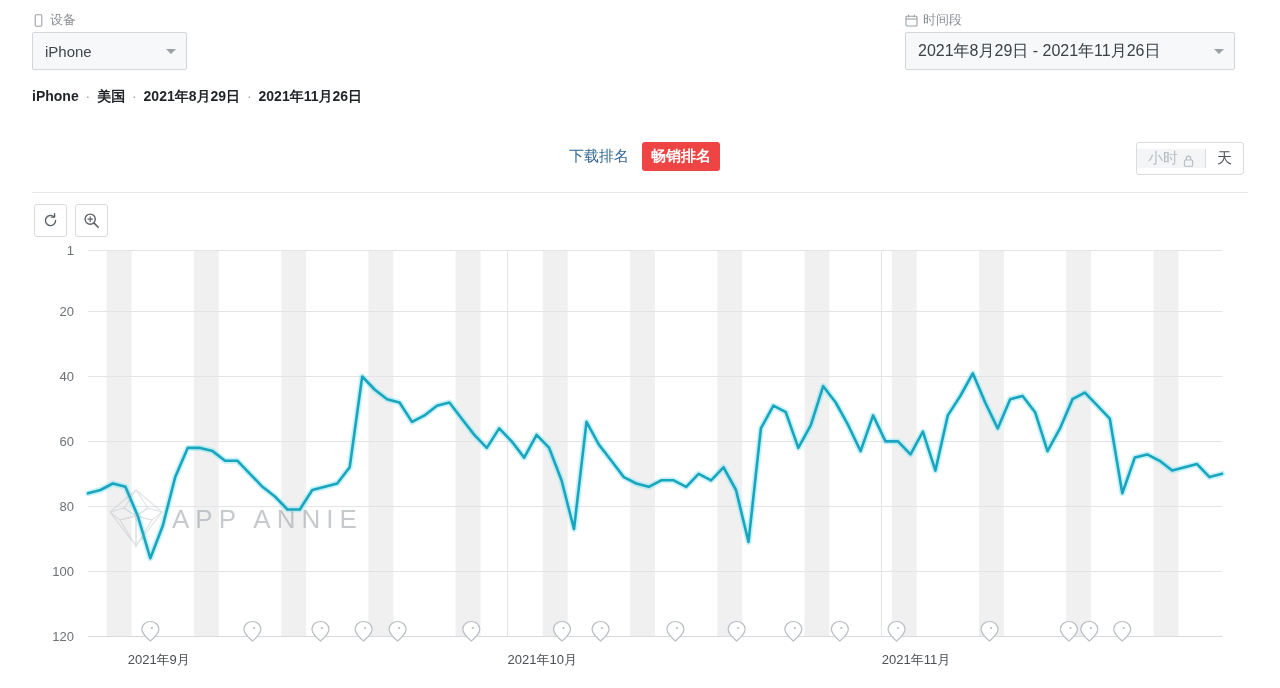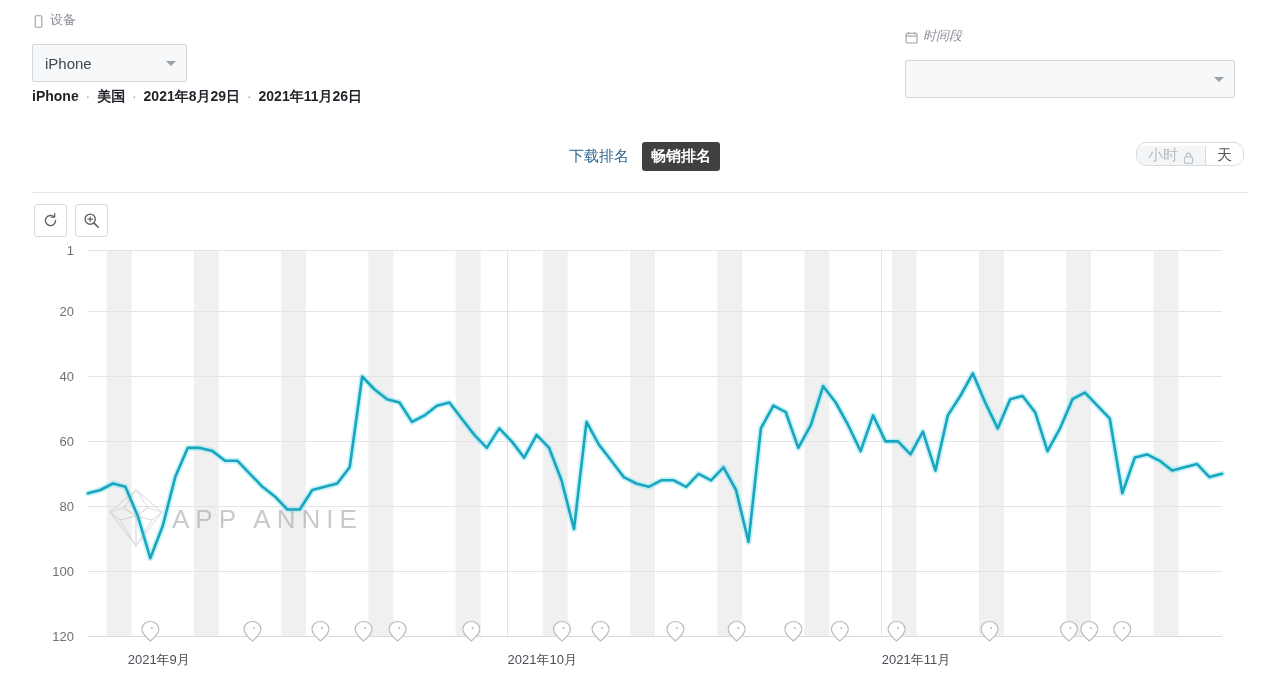--- a/index.html
+++ b/index.html
@@ -9,23 +9,23 @@
     background: #ffffff;
     font-family: "Liberation Sans", "DejaVu Sans", sans-serif;
     overflow: hidden;
   }
   #app { position: relative; width: 1280px; height: 688px; background:#fff; }
 
   
   .filter-bar { position:absolute; left:0; top:0; width:1280px; height:88px; }
   .filter-group { position:absolute; }
   .filter-label {
-    display:flex; align-items:flex-end; gap:5px;
+    display:flex; align-items:center; gap:5px;
     font-size:13px; color:#8a8f96; line-height:16px;
-    margin-bottom:16px; white-space:nowrap;
+    margin-bottom:4px; white-space:nowrap;
     filter: blur(0.25px);
   }
   .filter-label .ico { display:inline-block; width:13px; height:13px; flex:none; color:#9aa0a6; }
   .filter-label .ico svg { display:block; width:13px; height:13px; }
   .select-box {
     position:relative;
     display:flex; align-items:center;
     border:1px solid #d3d6da;
     background:#f7f8f9;
     border-radius:2px;
@@ -39,41 +39,41 @@
     position:absolute; right:10px; top:50%;
     width:0; height:0; margin-top:-2px;
     border-left:5px solid transparent;
     border-right:5px solid transparent;
     border-top:5px solid #9aa0a6;
   }
   #device-group { left:32px; top:12px; }
   #device-select { width:155px; }
   #country-group { left:190px; top:12px; }
   #country-select { width:152px; }
-  #daterange-group { left:905px; top:28px;font-style:italic; }
+  #daterange-group { left:905px; top:12px; }
   #daterange-select { width:330px; justify-content:flex-start; font-size:16px; color:#3c4146; }
 
   .summary-line {
     position:absolute; left:32px; top:88px;
     font-size:14px; color:#33383d; white-space:nowrap;
   }
   .summary-line .strong { font-weight:bold; color:#1f2328; }
   .summary-line .sep { color:#9aa0a6; padding:0 3px; }
 
   
   .tabs-row { position:absolute; left:0; top:142px; width:1280px; height:40px; }
   .tabs { position:absolute; left:50%; top:0; transform:translateX(-50%); display:flex; align-items:center; gap:4px; }
   .tab {
     font-size:15px; color:#2f6690; padding:5px 9px; border-radius:3px;
     cursor:pointer; white-space:nowrap;
   }
-  .tab.active { background:#404040; color:#ffffff; font-weight:bold; }
-
-  .granularity { position:absolute; right:36px; top:0; display:flex; align-items:flex-end;
-    border:1px solid #d8dbdf; border-radius:10px; overflow:hidden; height:24px; background:#fff; }
+  .tab.active { background:#ef4444; color:#ffffff; font-weight:bold; }
+
+  .granularity { position:absolute; right:36px; top:0; display:flex; align-items:center;
+    border:1px solid #d8dbdf; border-radius:3px; overflow:hidden; height:33px; background:#fff; }
   .gran-item {
     display:flex; align-items:center; gap:5px; padding:0 11px;
     font-size:15px; color:#b6bbc1; background:#f4f5f6; cursor:pointer; white-space:nowrap;
   }
   .gran-item + .gran-item { border-left:1px solid #d8dbdf; }
   .gran-item.active { color:#50555b; background:#ffffff; }
   .gran-item .lock { width:11px; height:12px; display:block; color:#b6bbc1; }
 
   
   .hr { position:absolute; left:32px; top:192px; width:1216px; height:1px; background:#e4e6e9; }
@@ -135,20 +135,21 @@
           <svg viewBox="0 0 13 13">
               <rect x="1" y="2.2" width="11" height="9.8" rx="1" fill="none" stroke="currentColor" stroke-width="1.1"></rect>
               <line x1="1" y1="5" x2="12" y2="5" stroke="currentColor" stroke-width="1.1"></line>
               <line x1="3.6" y1="0.8" x2="3.6" y2="3.2" stroke="currentColor" stroke-width="1.1"></line>
               <line x1="9.4" y1="0.8" x2="9.4" y2="3.2" stroke="currentColor" stroke-width="1.1"></line>
             </svg>
         </span>
         <span>时间段</span>
       </div>
       <div class="select-box" id="daterange-select">
+        <span>2021年8月29日 - 2021年11月26日</span>
         <span class="caret"></span>
       </div>
     </div>
   </div>
 
   <div class="summary-line">
     <span class="strong">iPhone</span>
     <span class="sep">·</span>
     <span class="strong">美国</span>
     <span class="sep">·</span>

